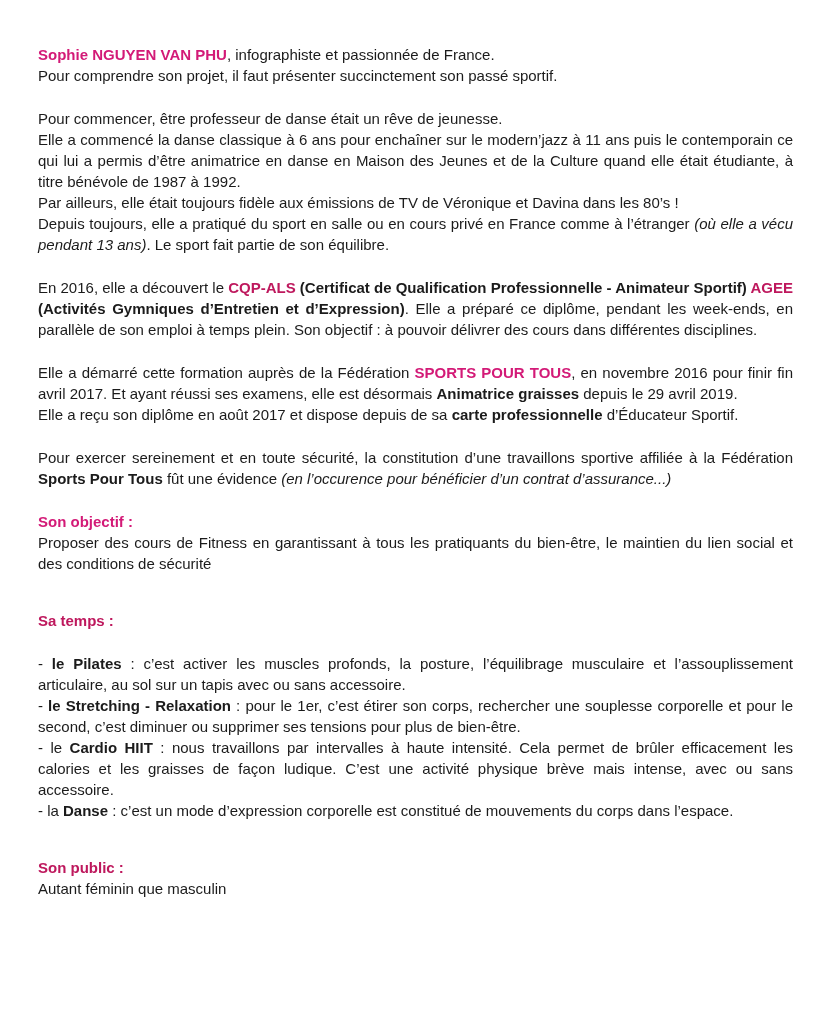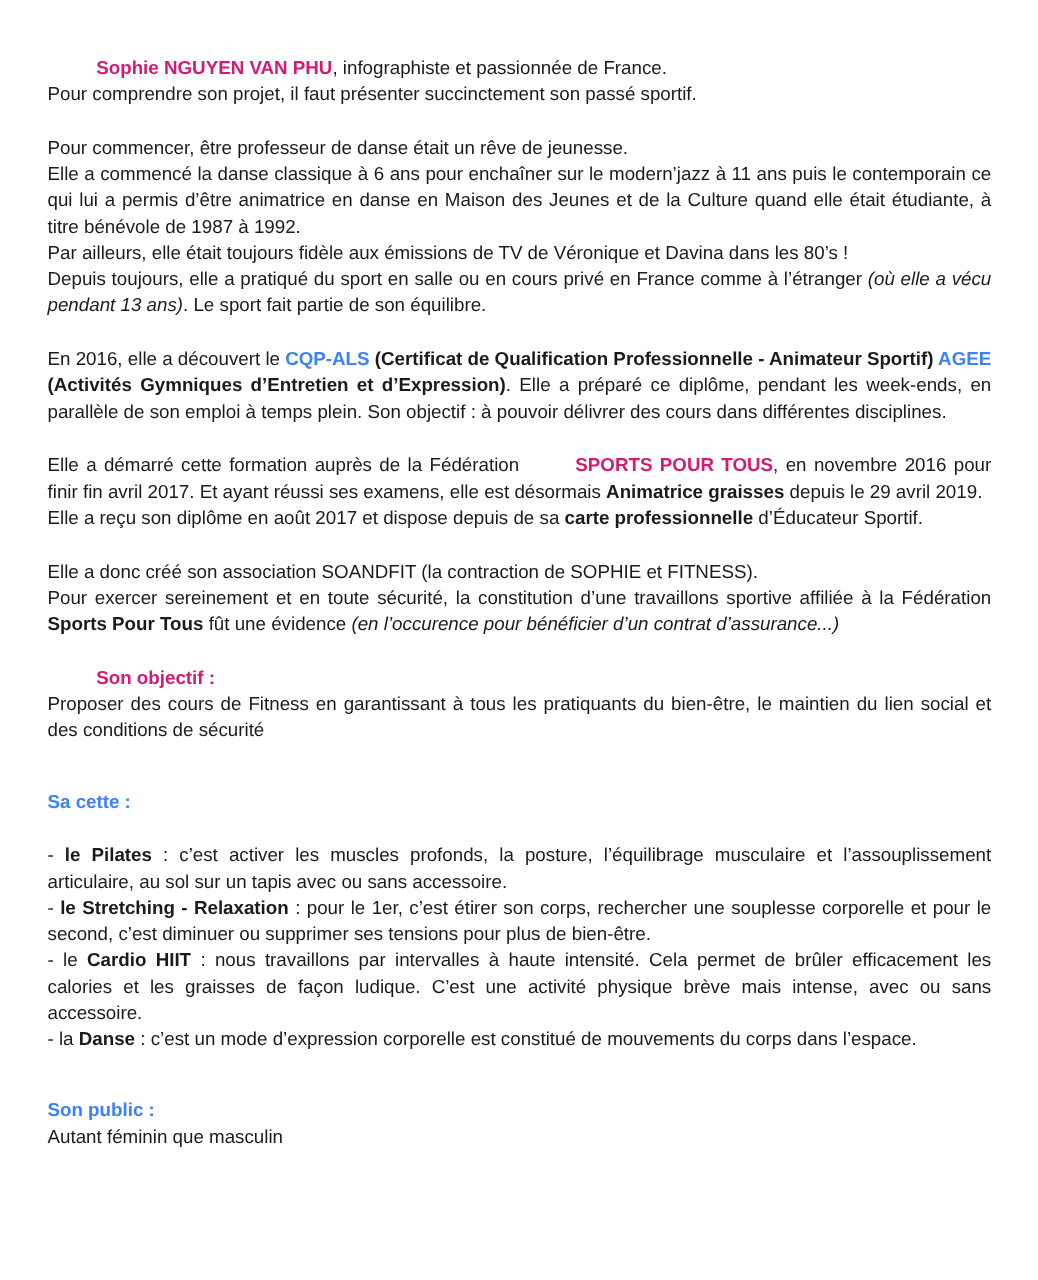--- a/index.html
+++ b/index.html
@@ -19,22 +19,22 @@
   .page {
     padding: 44px 37px 0 38px;
   }
   .block {
     margin: 0 0 22px 0;
     text-align: justify;
   }
   .line { display: block; }
   .bold { font-weight: bold; }
   .italic { font-style: italic; }
-  .pink { color: #d31a77; margin-left: 39px; }
-  .orange { color: #3b82f6; margin-top: 36px; }
+  .pink { color: #d31a77; }
+  .orange { color: #be185d; margin-top: 36px; }
   .heading { font-weight: bold; display: block; }
 </style>
 </head>
 <body>
 
 <div class="page">
 
   <p class="block">
     <span class="line"><span class="bold pink">Sophie NGUYEN VAN PHU</span><span>, infographiste et passionnée de France.</span></span>
     <span class="line">Pour comprendre son projet, il faut présenter succinctement son passé sportif.</span>
@@ -48,31 +48,30 @@
   </p>
 
   <p class="block"><span>En 2016, elle a découvert le </span><span class="bold orange">CQP-ALS</span><span class="bold"> (Certificat de Qualification Professionnelle - Animateur Sportif) </span><span class="bold orange">AGEE</span><span class="bold"> (Activités Gymniques d’Entretien et d’Expression)</span><span>. Elle a préparé ce diplôme, pendant les week-ends, en parallèle de son emploi à temps plein. Son objectif : à pouvoir délivrer des cours dans différentes disciplines.</span></p>
 
   <p class="block">
     <span class="line"><span>Elle a démarré cette formation auprès de la Fédération </span><span class="bold pink">SPORTS POUR TOUS</span><span>, en novembre 2016 pour finir fin avril 2017. Et ayant réussi ses examens, elle est désormais </span><span class="bold">Animatrice graisses</span><span> depuis le 29 avril 2019.</span></span>
     <span class="line"><span>Elle a reçu son diplôme en août 2017 et dispose depuis de sa </span><span class="bold">carte professionnelle</span><span> d’Éducateur Sportif.</span></span>
   </p>
 
   <p class="block">
-    <span class="line">Elle a donc créé son association SOANDFIT (la contraction de SOPHIE et FITNESS).</span>
     <span class="line"><span>Pour exercer sereinement et en toute sécurité, la constitution d’une travaillons sportive affiliée à la Fédération </span><span class="bold">Sports Pour Tous</span><span> fût une évidence </span><span class="italic">(en l’occurence pour bénéficier d’un contrat d’assurance...)</span></span>
   </p>
 
   <div class="block">
     <span class="heading pink">Son objectif :</span>
     <span class="line">Proposer des cours de Fitness en garantissant à tous les pratiquants du bien-être, le maintien du lien social et des conditions de sécurité</span>
   </div>
 
   <div class="block">
-    <span class="heading orange">Sa cette :</span>
+    <span class="heading orange">Sa temps :</span>
   </div>
 
   <div class="block">
     <span class="line"><span>- </span><span class="bold">le Pilates</span><span> : c’est activer les muscles profonds, la posture, l’équilibrage musculaire et l’assouplissement articulaire, au sol sur un tapis avec ou sans accessoire.</span></span>
     <span class="line"><span>- </span><span class="bold">le Stretching - Relaxation</span><span> : pour le 1er, c’est étirer son corps, rechercher une souplesse corporelle et pour le second, c’est diminuer ou supprimer ses tensions pour plus de bien-être.</span></span>
     <span class="line"><span>- le </span><span class="bold">Cardio HIIT</span><span> : nous travaillons par intervalles à haute intensité. Cela permet de brûler efficacement les calories et les graisses de façon ludique. C’est une activité physique brève mais intense, avec ou sans accessoire.</span></span>
     <span class="line"><span>- la </span><span class="bold">Danse</span><span> : c’est un mode d’expression corporelle est constitué de mouvements du corps dans l’espace.</span></span>
   </div>
 
   <div class="block">

